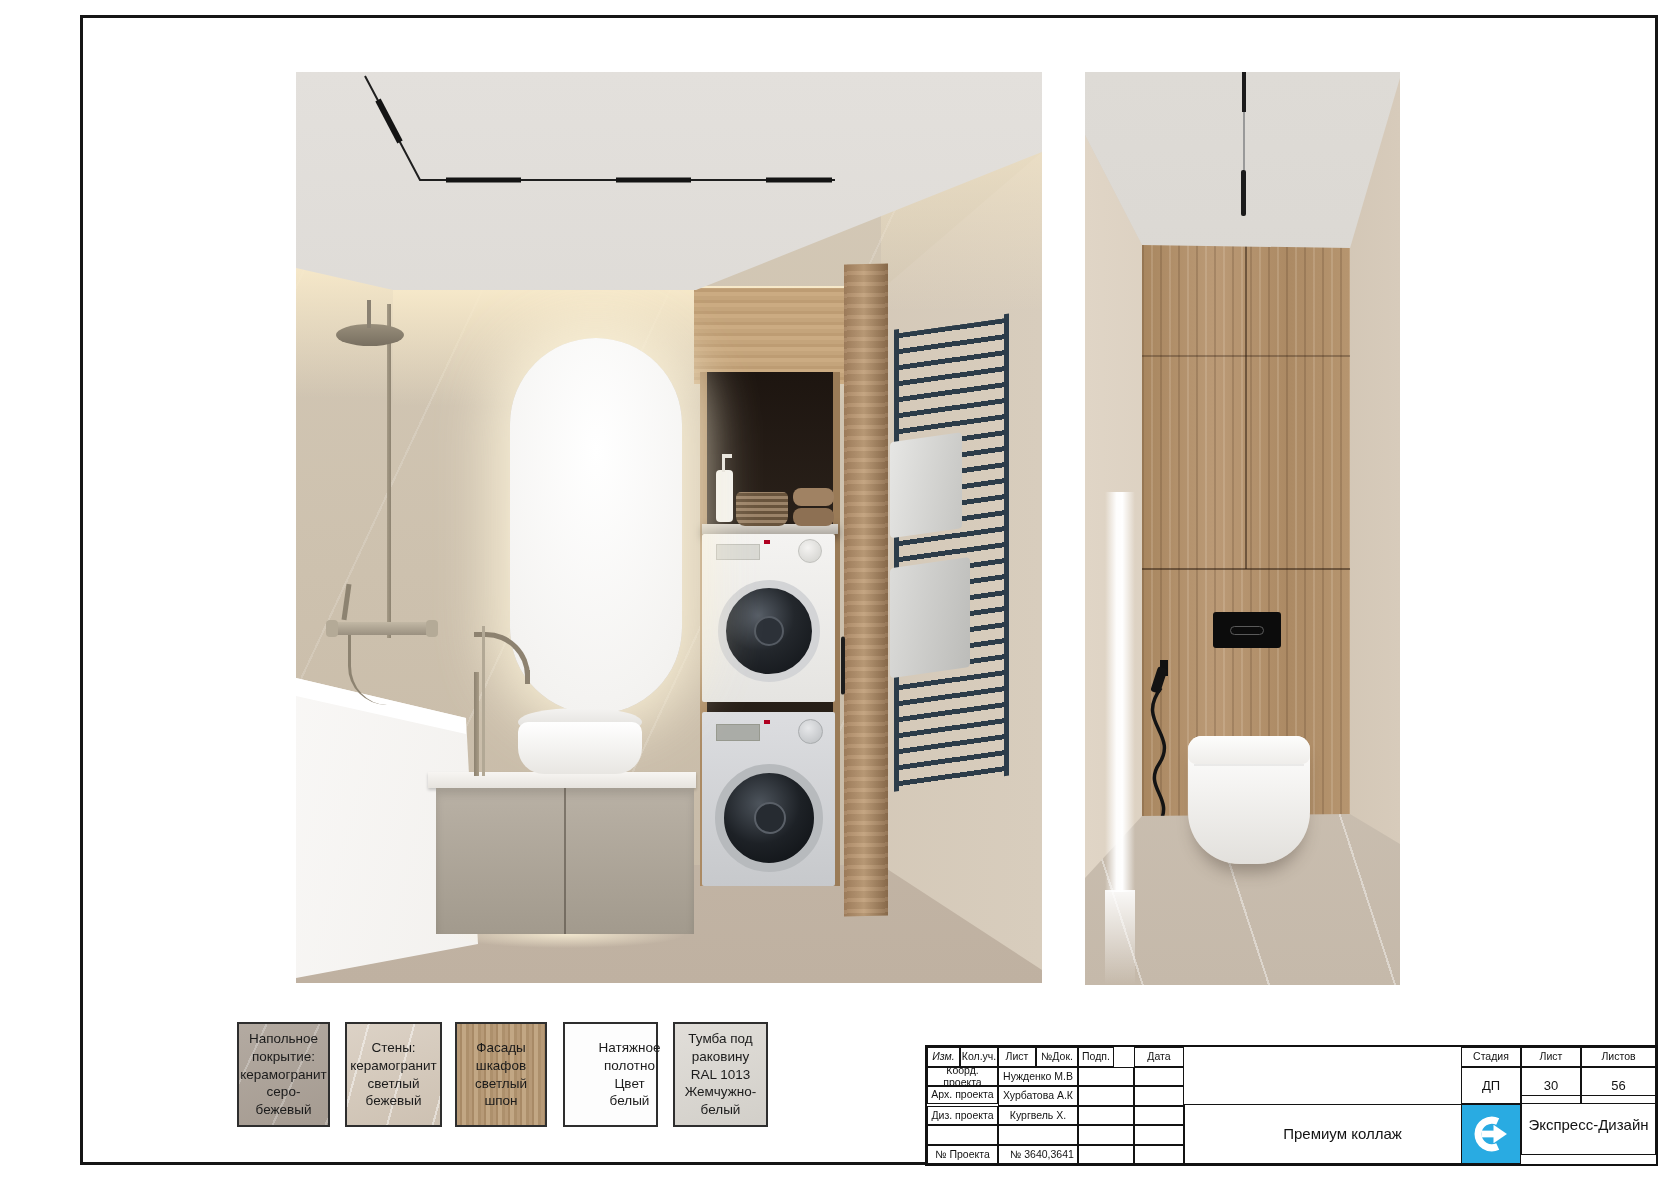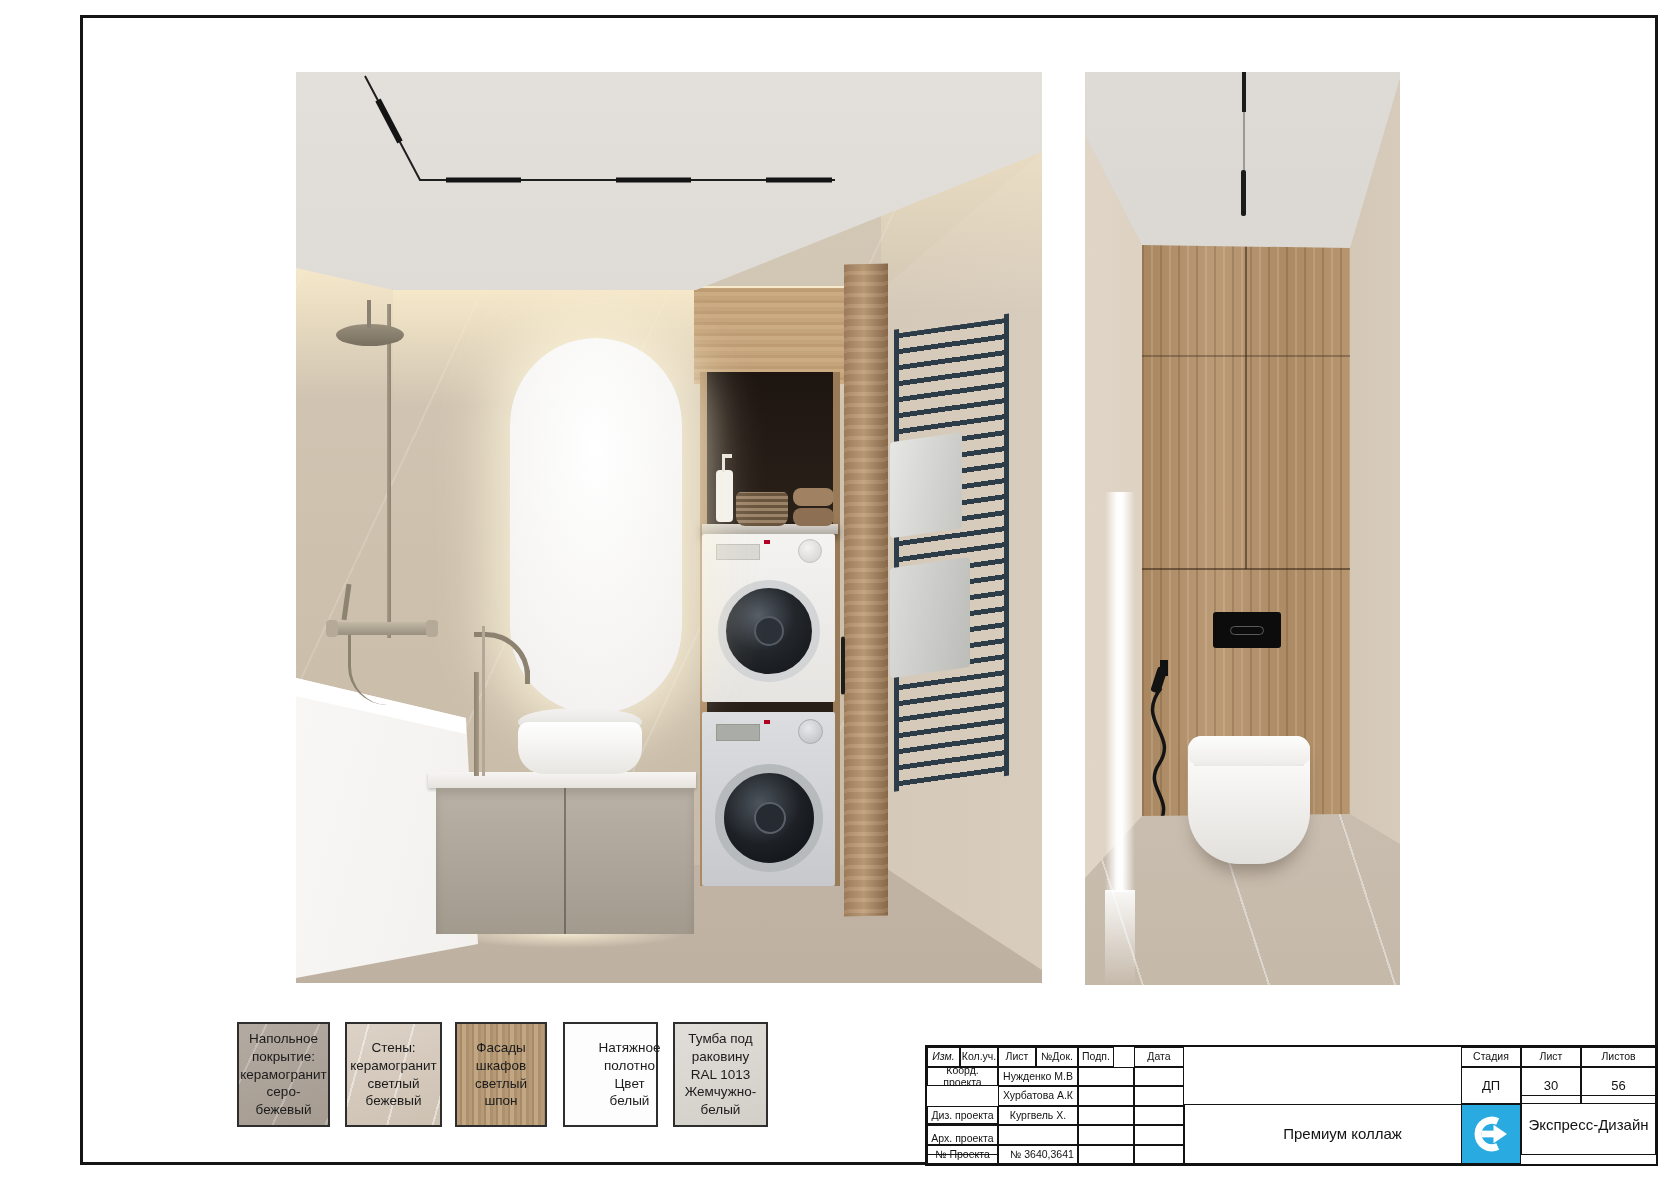--- a/index.html
+++ b/index.html
@@ -220,21 +220,21 @@
   <div class="cell" style="left:71px;top:0;width:38px;height:20px;">Лист</div>
   <div class="cell" style="left:109px;top:0;width:42px;height:20px;">№Док.</div>
   <div class="cell" style="left:151px;top:0;width:36px;height:20px;">Подп.</div>
   <div class="cell" style="left:207px;top:0;width:50px;height:20px;">Дата</div>
 
   <div class="cell" style="left:0;top:20px;width:71px;height:19px;">Коорд. проекта</div>
   <div class="cell" style="left:71px;top:20px;width:80px;height:19px;">Нужденко М.В</div>
   <div class="cell" style="left:151px;top:20px;width:56px;height:19px;"></div>
   <div class="cell" style="left:207px;top:20px;width:50px;height:19px;"></div>
 
-  <div class="cell" style="left:0;top:39px;width:71px;height:32px;margin-top:37px;">Арх. проекта</div>
+  <div class="cell" style="left:0;top:39px;width:71px;height:18px;">Арх. проекта</div>
   <div class="cell" style="left:71px;top:39px;width:80px;height:20px;">Хурбатова А.К</div>
   <div class="cell" style="left:151px;top:39px;width:56px;height:20px;"></div>
   <div class="cell" style="left:207px;top:39px;width:50px;height:20px;"></div>
 
   <div class="cell" style="left:0;top:59px;width:71px;height:19px;">Диз. проекта</div>
   <div class="cell" style="left:71px;top:59px;width:80px;height:19px;">Кургвель Х.</div>
   <div class="cell" style="left:151px;top:59px;width:56px;height:19px;"></div>
   <div class="cell" style="left:207px;top:59px;width:50px;height:19px;"></div>
 
   <div class="cell" style="left:0;top:78px;width:71px;height:20px;"></div>

